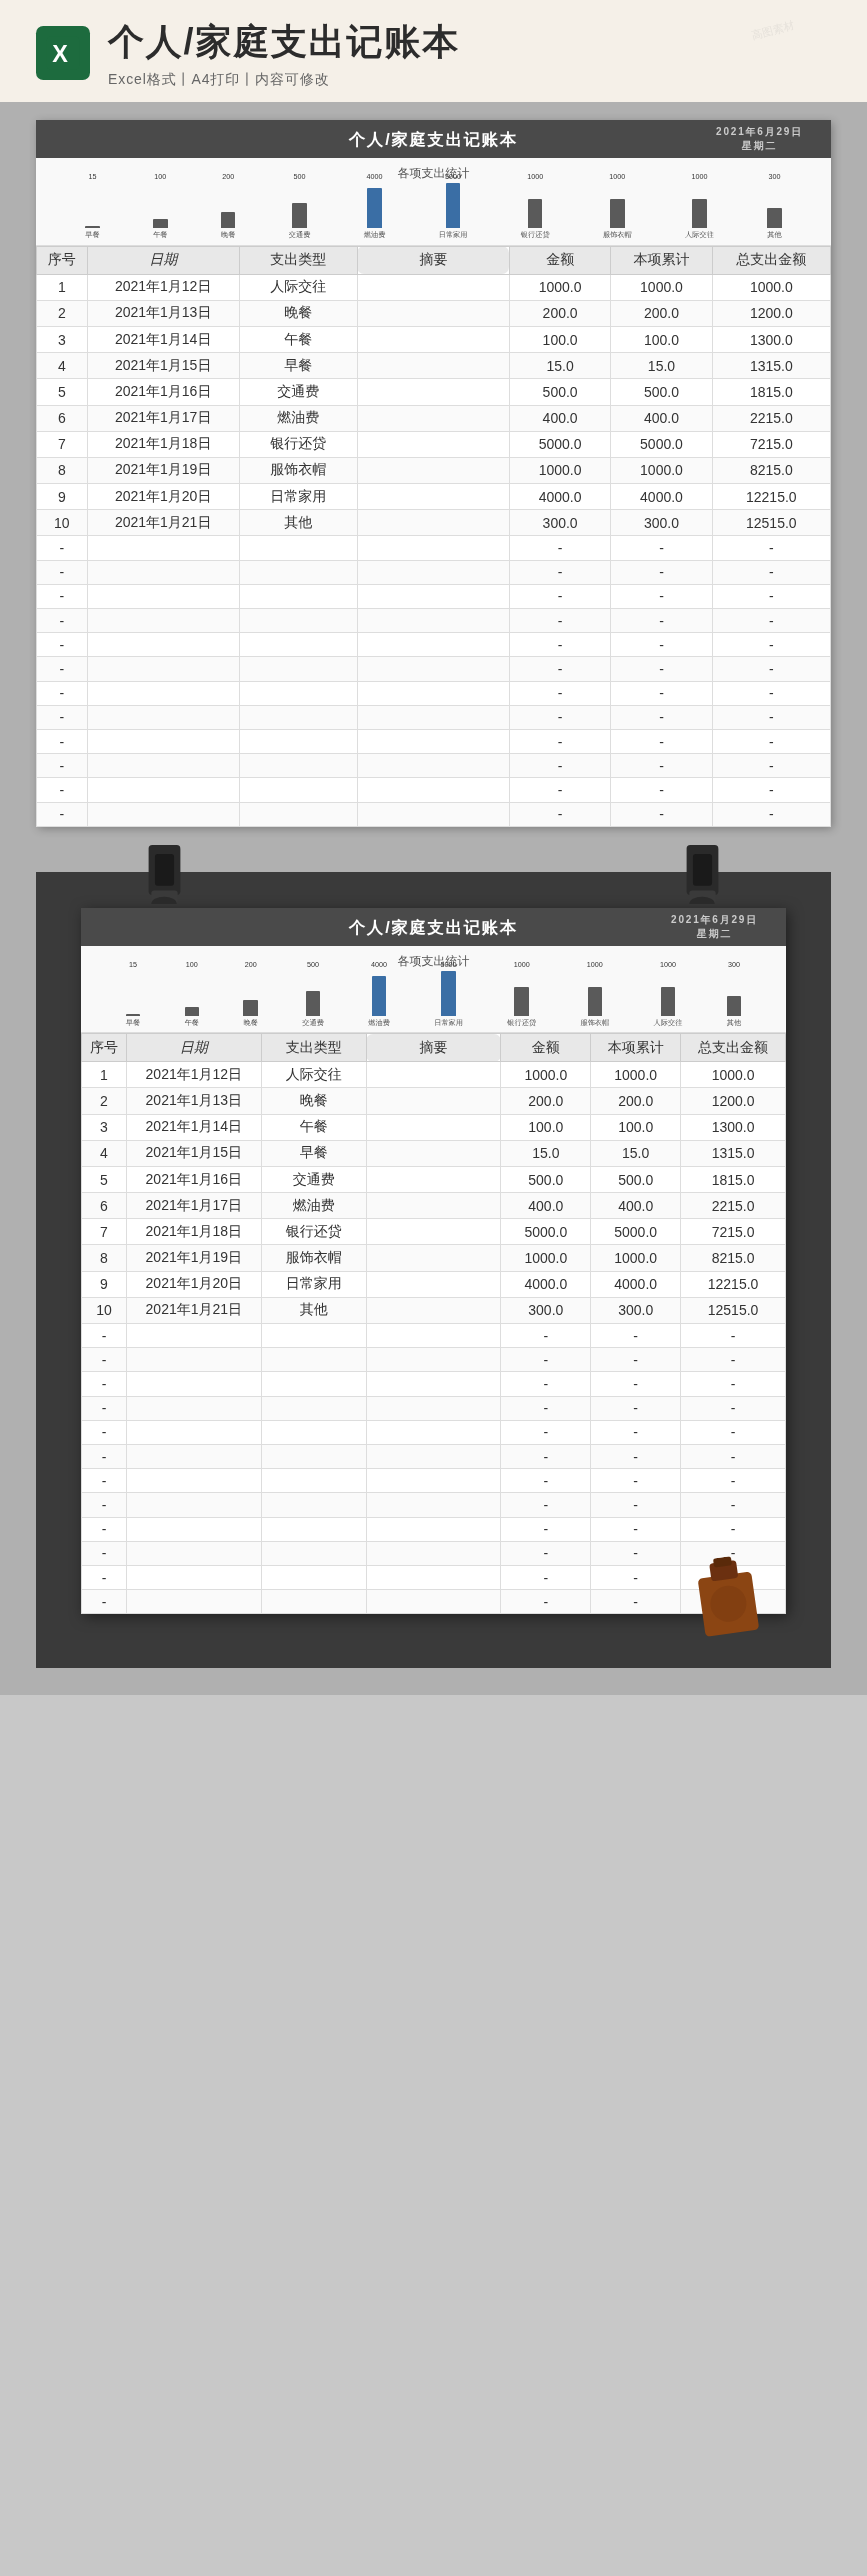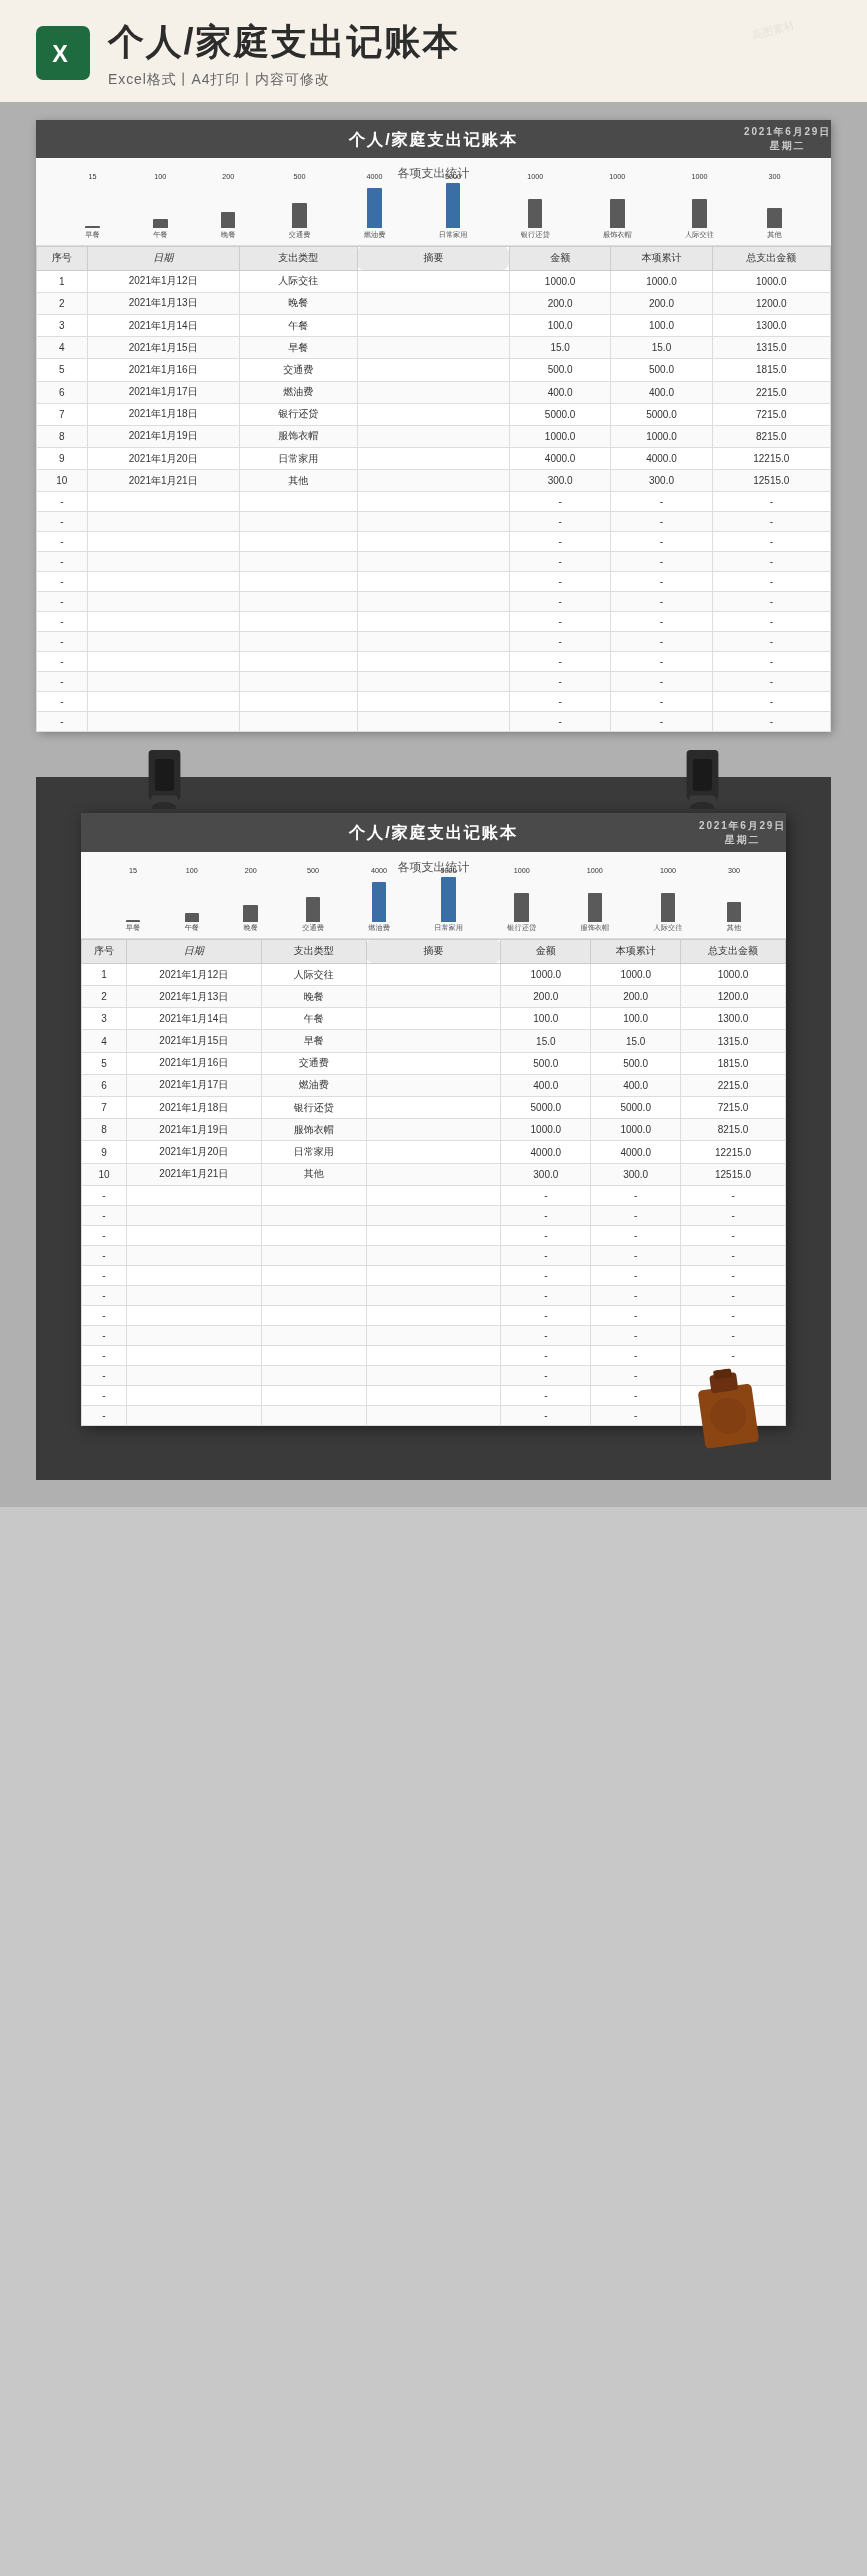--- a/index.html
+++ b/index.html
@@ -69,21 +69,21 @@
       color: white;
       text-align: center;
       padding: 9px 0 7.2px 0;
       font-size: 16.3px;
       font-weight: bold;
       letter-spacing: 1.8px;
       position: relative;
     }
     .sheet-date-info {
       position: absolute;
-      right: 0;
+      right: 28px;
       top: 5.4px;
       text-align: right;
       font-size: 10px;
       color: #ccc;
     }
     .sheet-weekday {
       font-size: 10px;
       color: #ccc;
       text-align: center;
     }
@@ -135,21 +135,21 @@
       font-size: 7.2px;
       color: #555;
       text-align: center;
       white-space: nowrap;
     }
 
     
     .data-table {
       width: 100%;
       border-collapse: collapse;
-      font-size: 10px;
+      font-size: 14px;
     }
     .data-table th {
       background: #e8e8e8;
       border: 0.9px solid #ccc;
       padding: 4.5px 3.6px;
       text-align: center;
       font-weight: normal;
       color: #333;
     }
     .data-table td {

